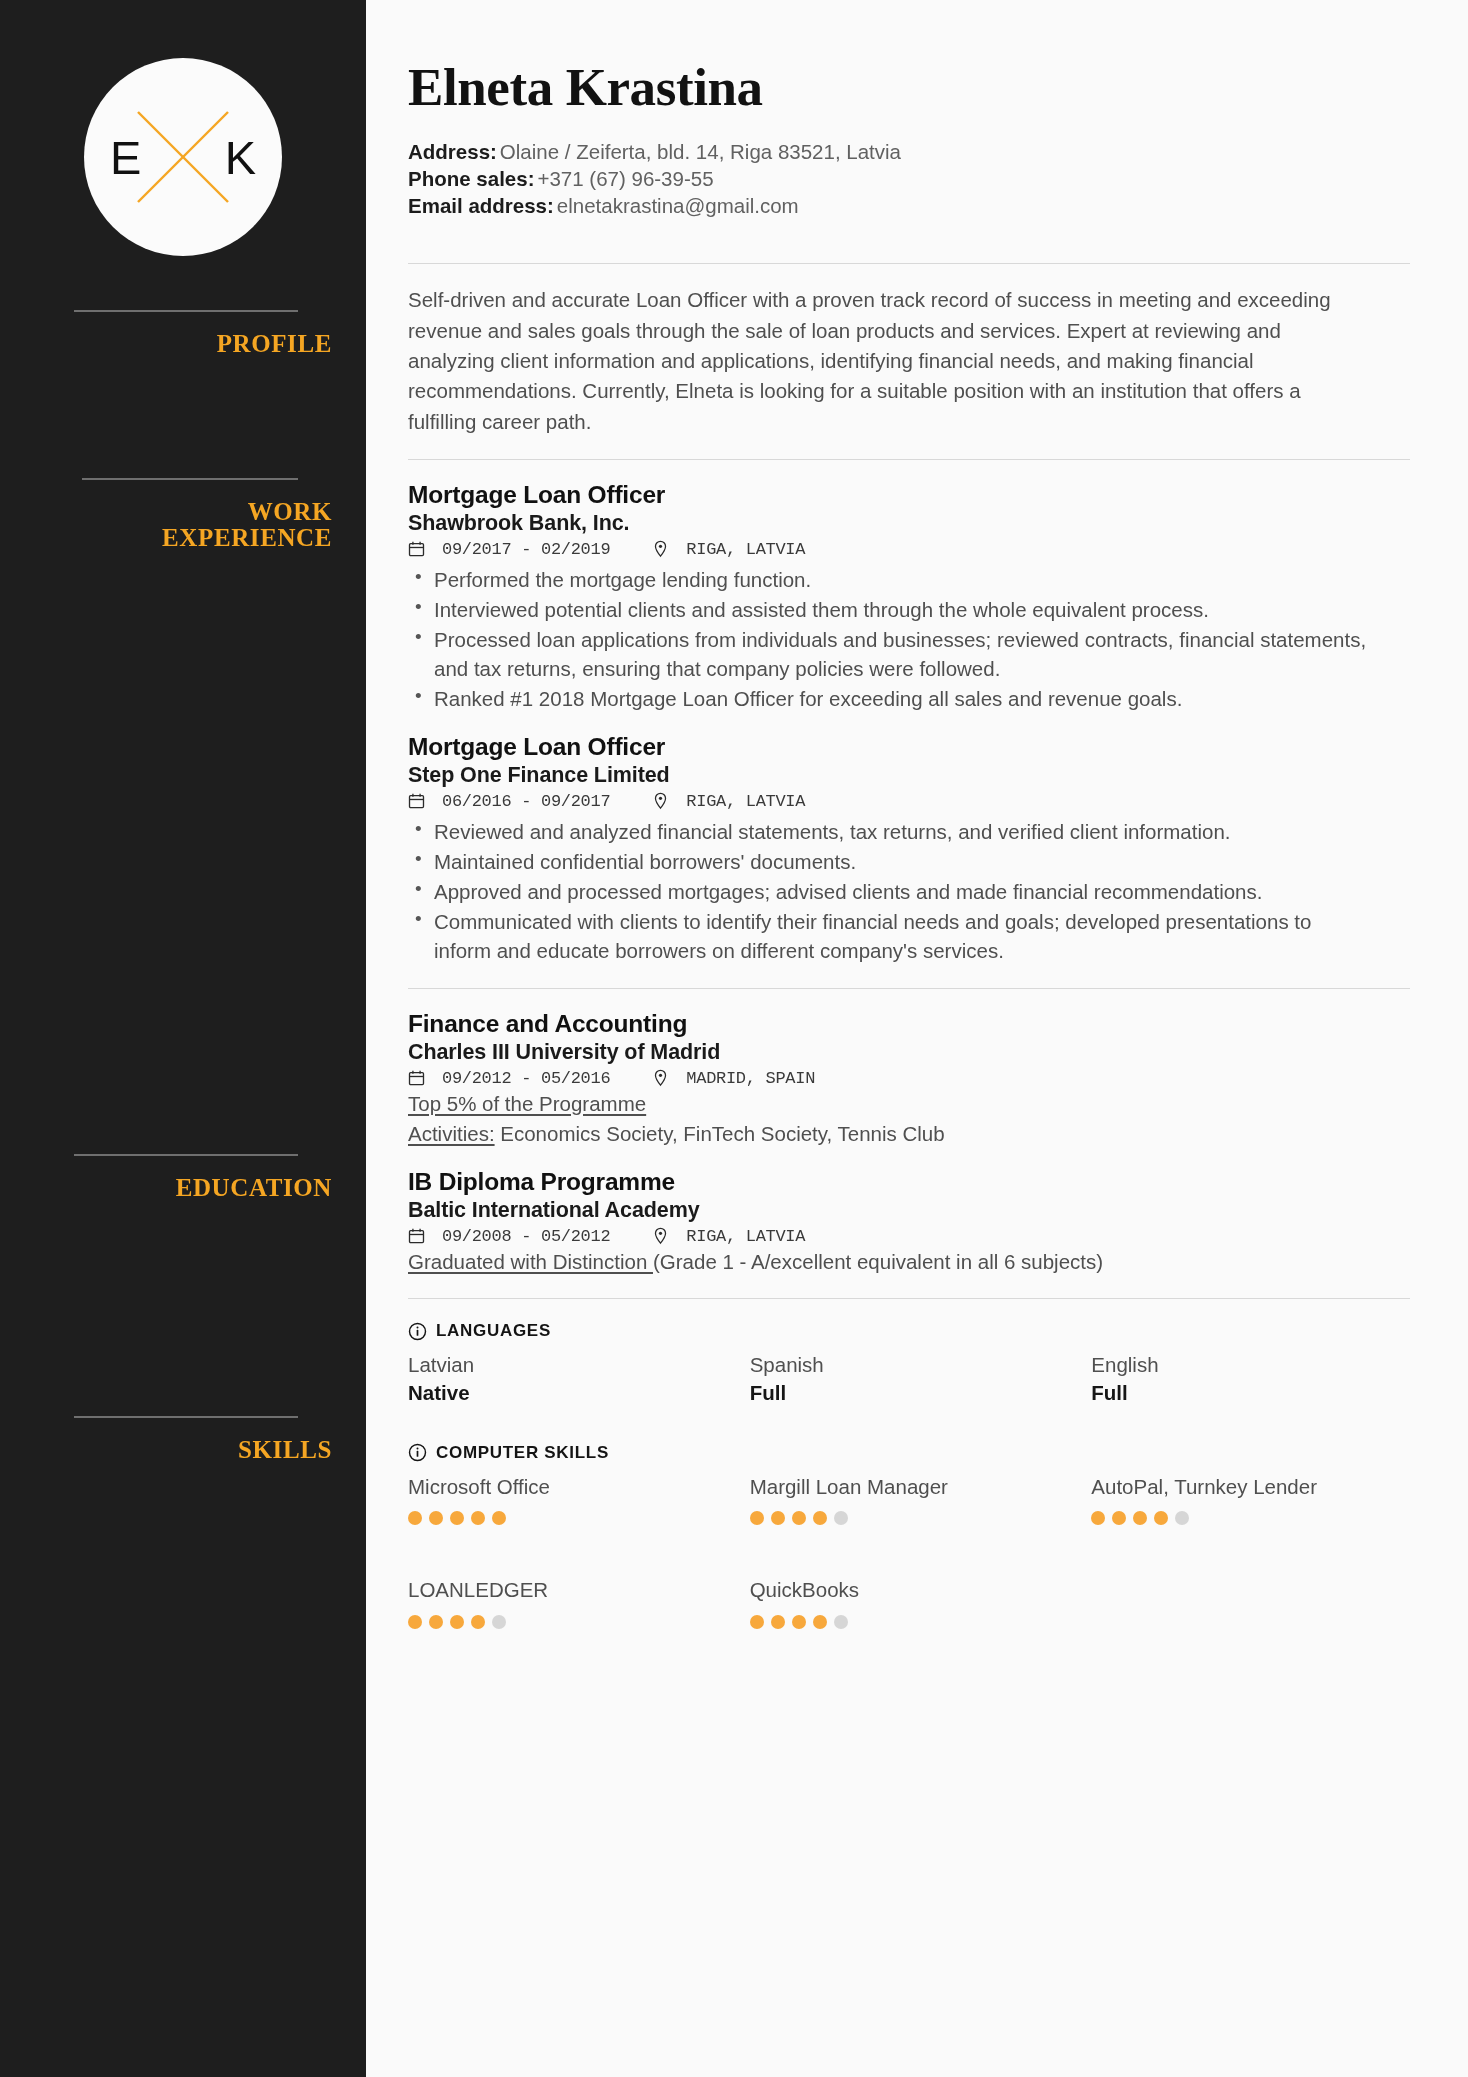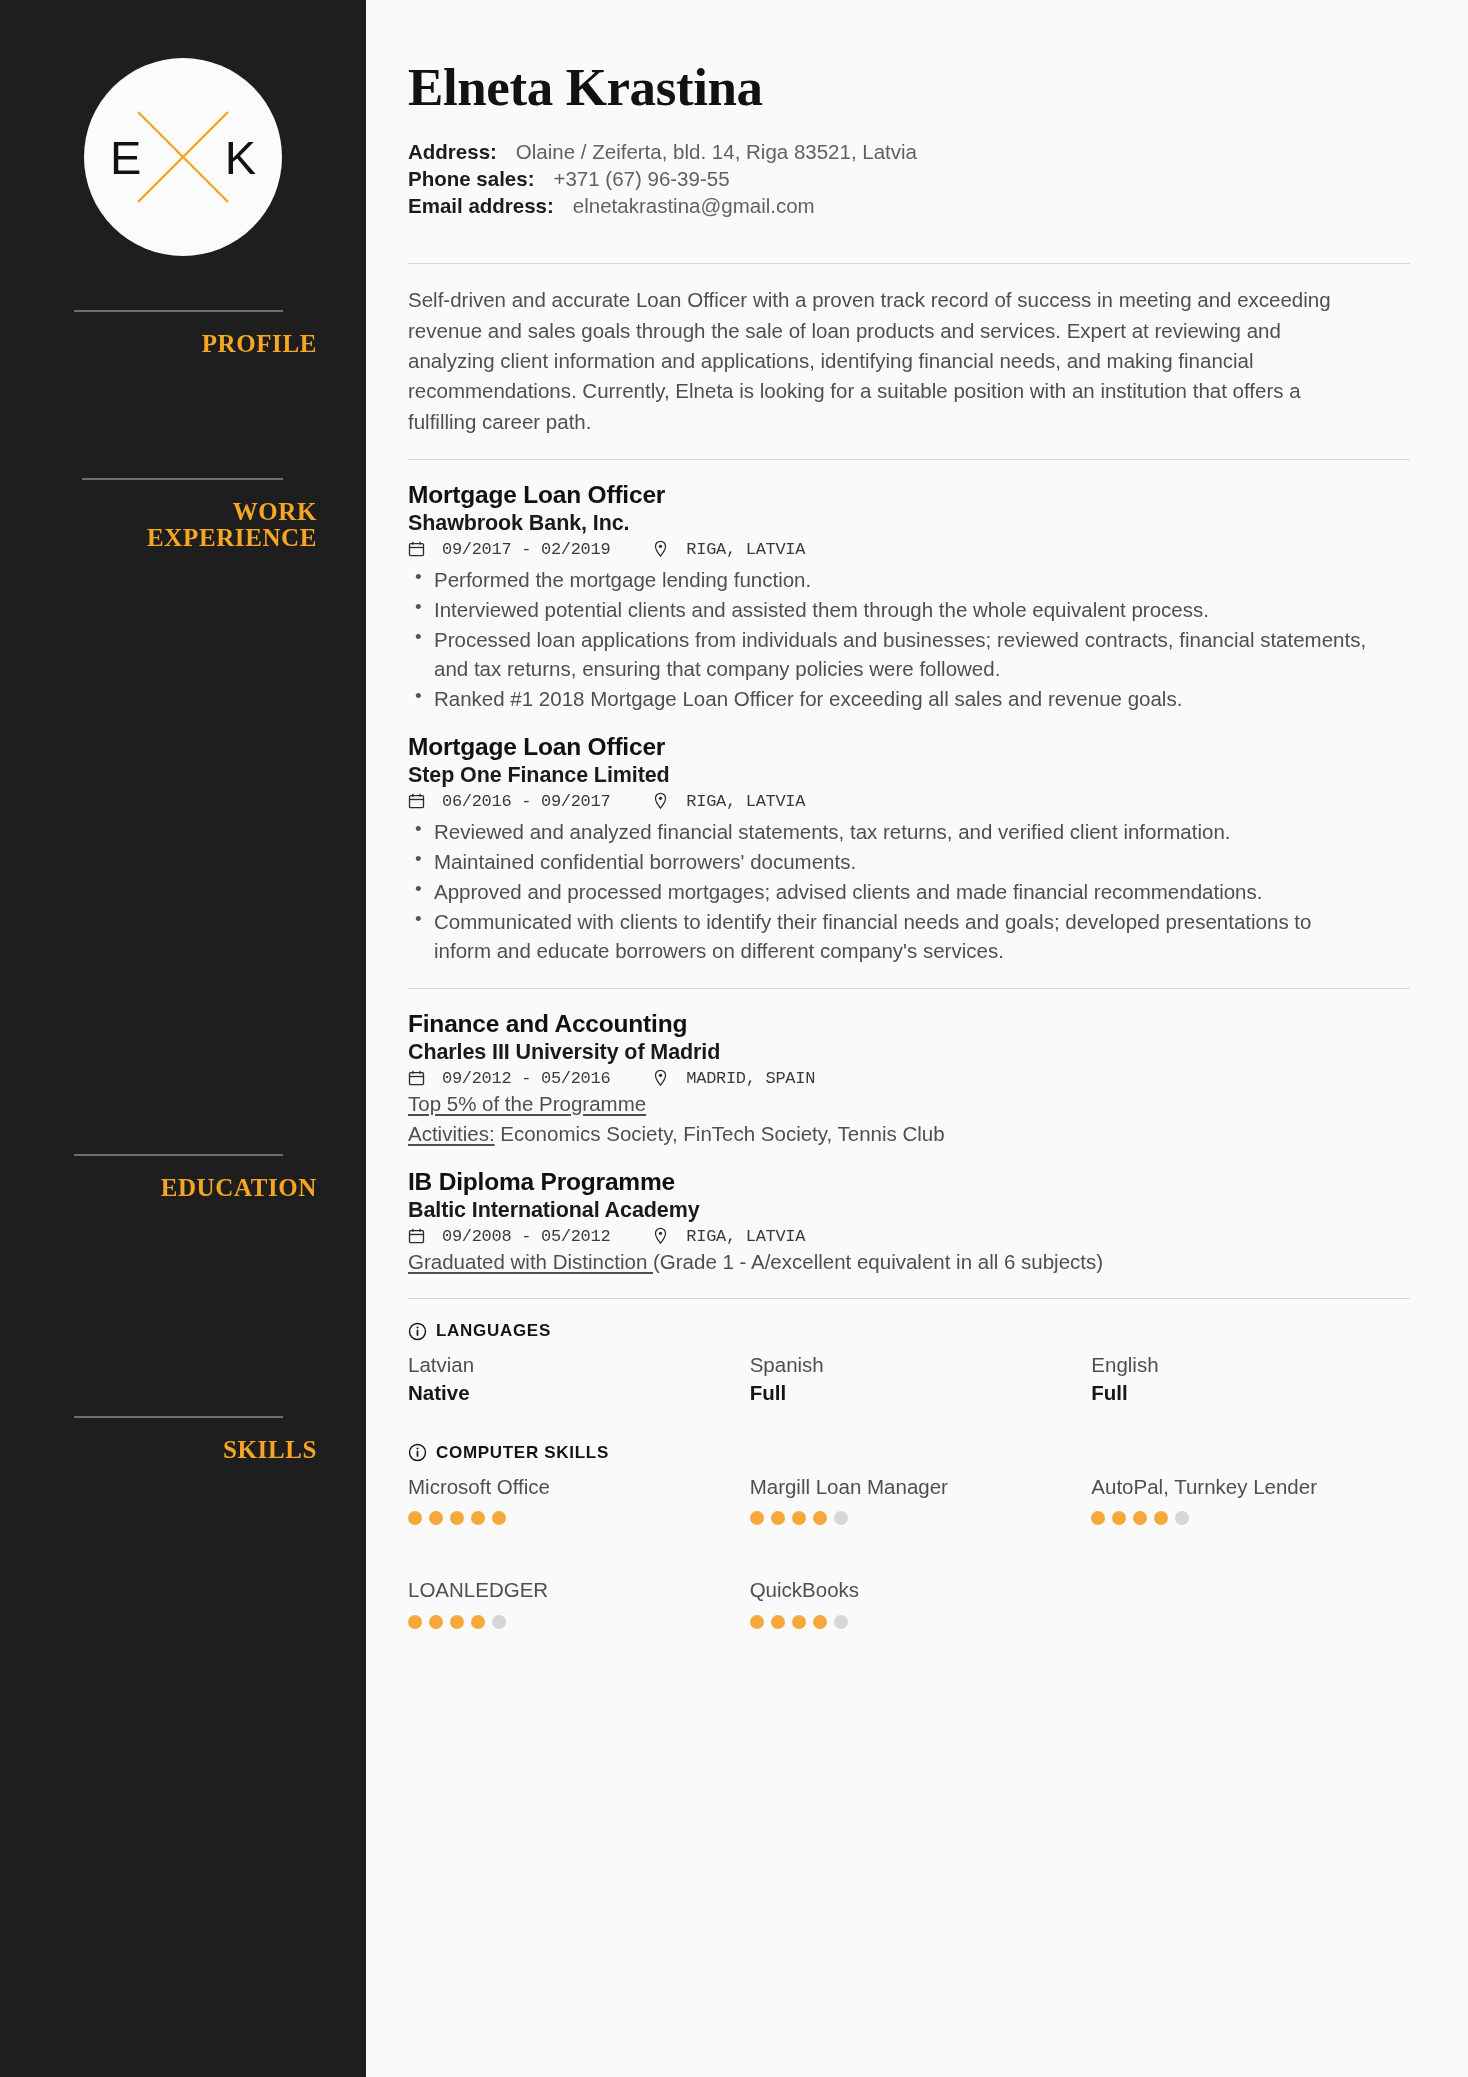--- a/index.html
+++ b/index.html
@@ -60,21 +60,21 @@
     font-family: "Liberation Sans", sans-serif;
     font-size: 47px;
     color: #111;
     letter-spacing: 0;
   }
 
   .side-sections { padding-top: 16px; }
 
   .side-section {
     position: relative;
-    padding-right: 49px;
+    padding-right: 34px;
   }
 
   .side-rule {
     height: 2px;
     background: #6f6f6f;
     margin: 0 34px 0 74px;
   }
 
   .side-label {
     text-align: right;
@@ -108,21 +108,21 @@
   .contact-line {
     font-size: 20.5px;
     line-height: 1.33;
     color: #5b5b5b;
     white-space: nowrap;
   }
   .contact-line .lbl {
     font-weight: bold;
     color: #1c1c1c;
   }
-  .contact-line .val { color: #616161; margin-left: 19px; }
+  .contact-line .val { color: #616161; margin-left: 3px; }
 
   .main-rule {
     height: 1px;
     background: #d8d8d8;
     margin: 0;
   }
 
   
   .m-block { padding: 0; }
 

